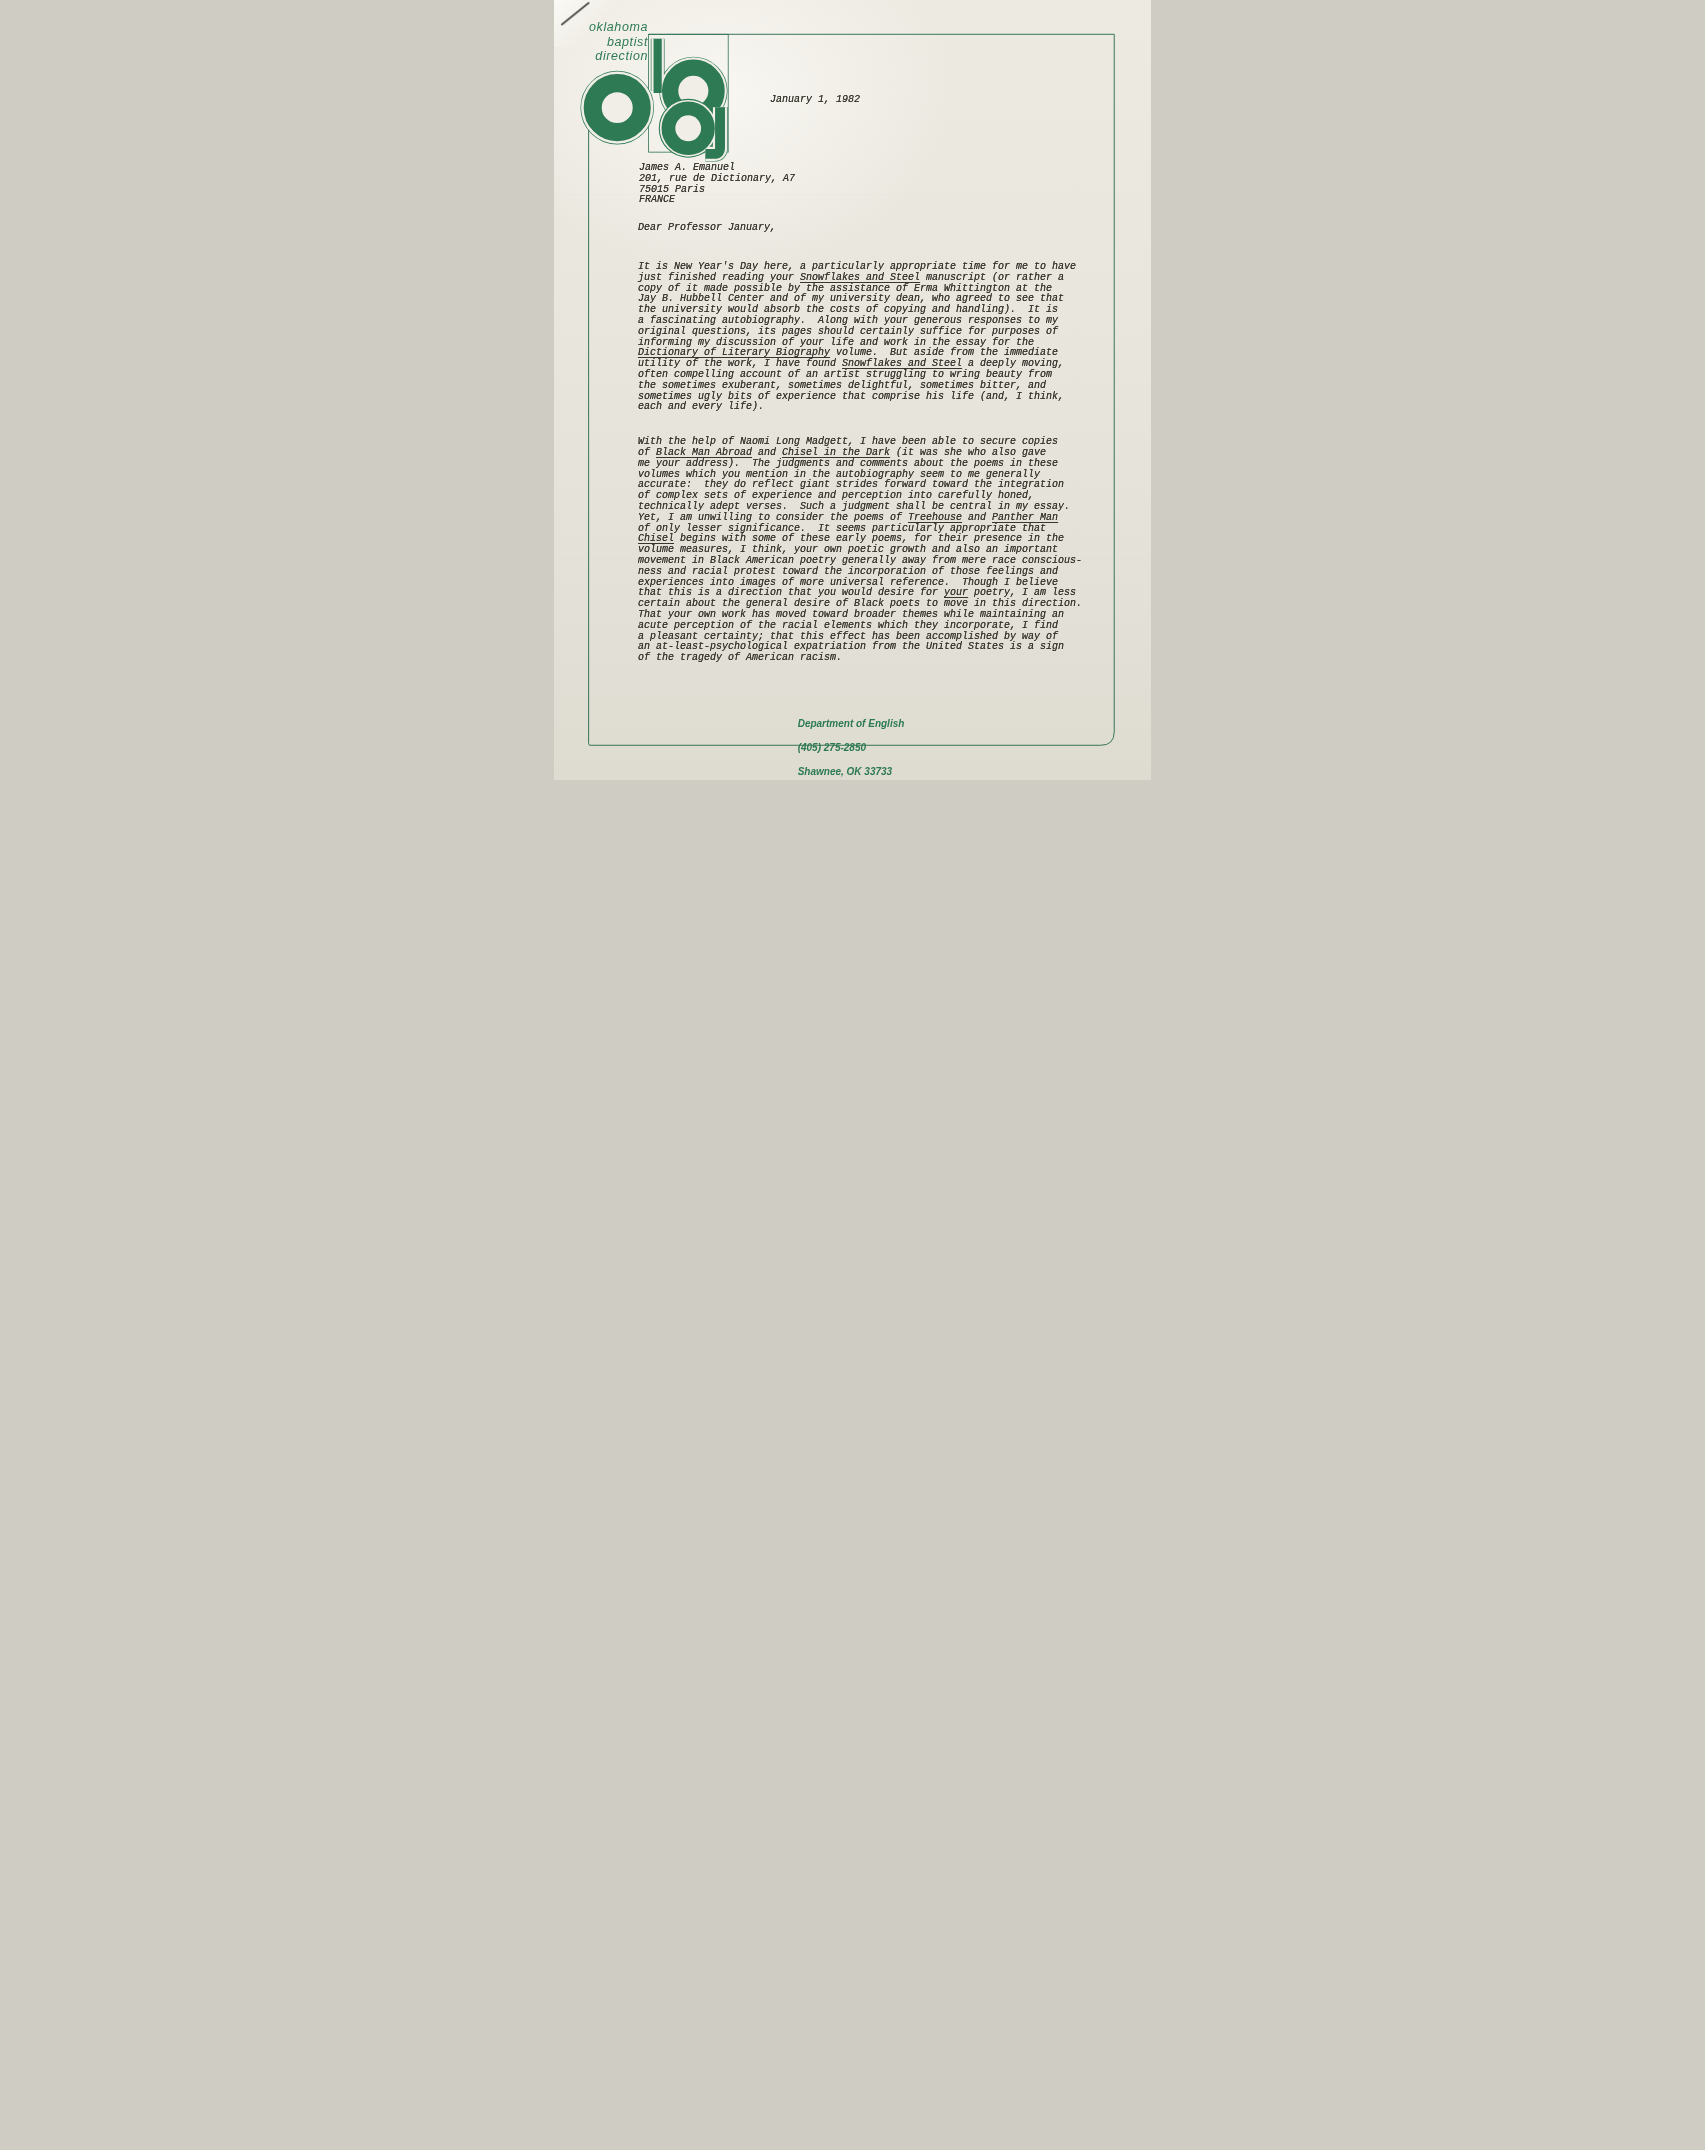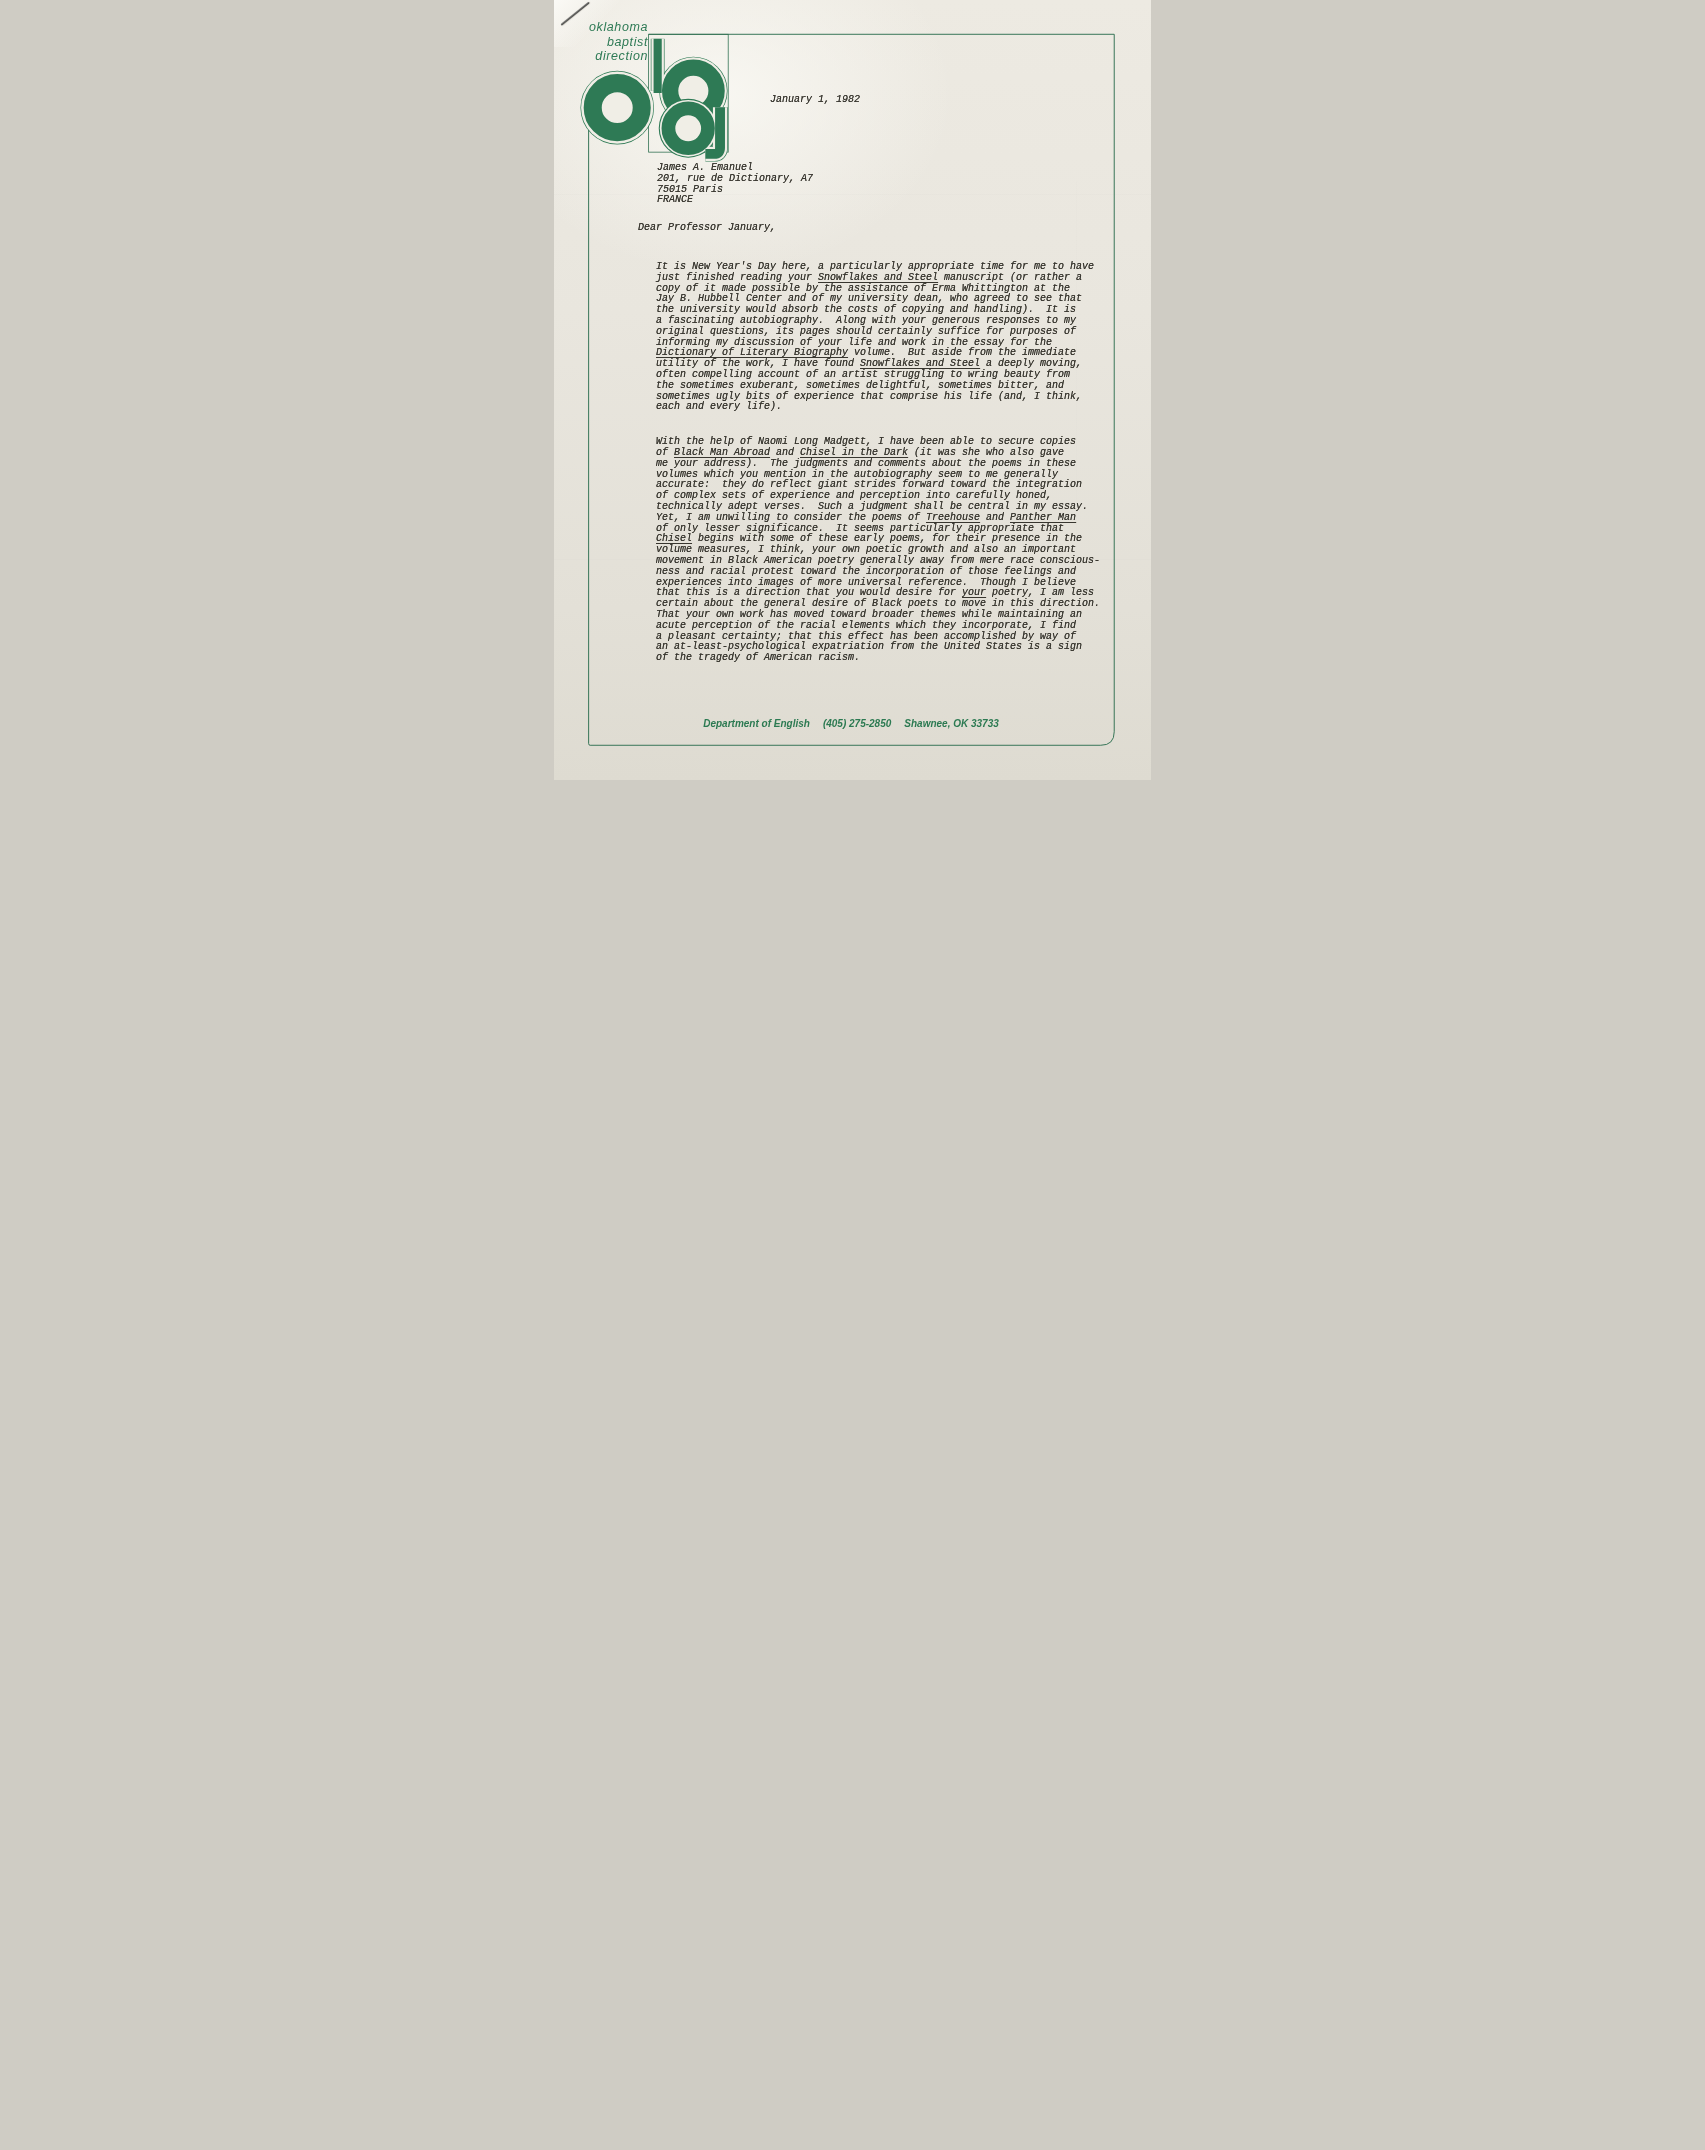--- a/index.html
+++ b/index.html
@@ -30,26 +30,26 @@
     color:#2e7a55;font-size:12.5px;line-height:14.6px;letter-spacing:0.6px;font-weight:400;}
 
   
   .typed{position:absolute;color:#38362f;font-family:"Liberation Mono","DejaVu Sans Mono",monospace;
     font-size:10px;line-height:10.8px;white-space:pre;text-shadow:0 0 0.2px rgba(45,43,36,.85);}
   .date{left:216px;top:95px;}
   .recipient{left:85px;top:163px;}
   .salutation{left:84px;top:223px;}
   .body-block{left:84px;top:262px;}
   .para + .para{margin-top:24px;}
-  .tline{height:10.8px;margin-left:18px;}
+  .tline{height:10.8px;}
   .u{text-decoration:underline;text-decoration-thickness:0.7px;text-underline-offset:2.2px;}
 
   
   .footer{position:absolute;top:718px;left:297px;transform:translateX(-50%);
-    display:flex;gap:13px;color:#2c7a52;font-weight:bold;font-size:10px;white-space:pre;}
+    display:flex;gap:13px;color:#2c7a52;font-weight:bold;font-size:10px;white-space:pre;flex-direction:column;}
 </style>
 </head>
 <body>
 
 <div class="page">
 
   <div class="corner-light"></div>
   <div class="crease c1"></div>
   <div class="crease c2"></div>
   <div class="crease-v"></div>

